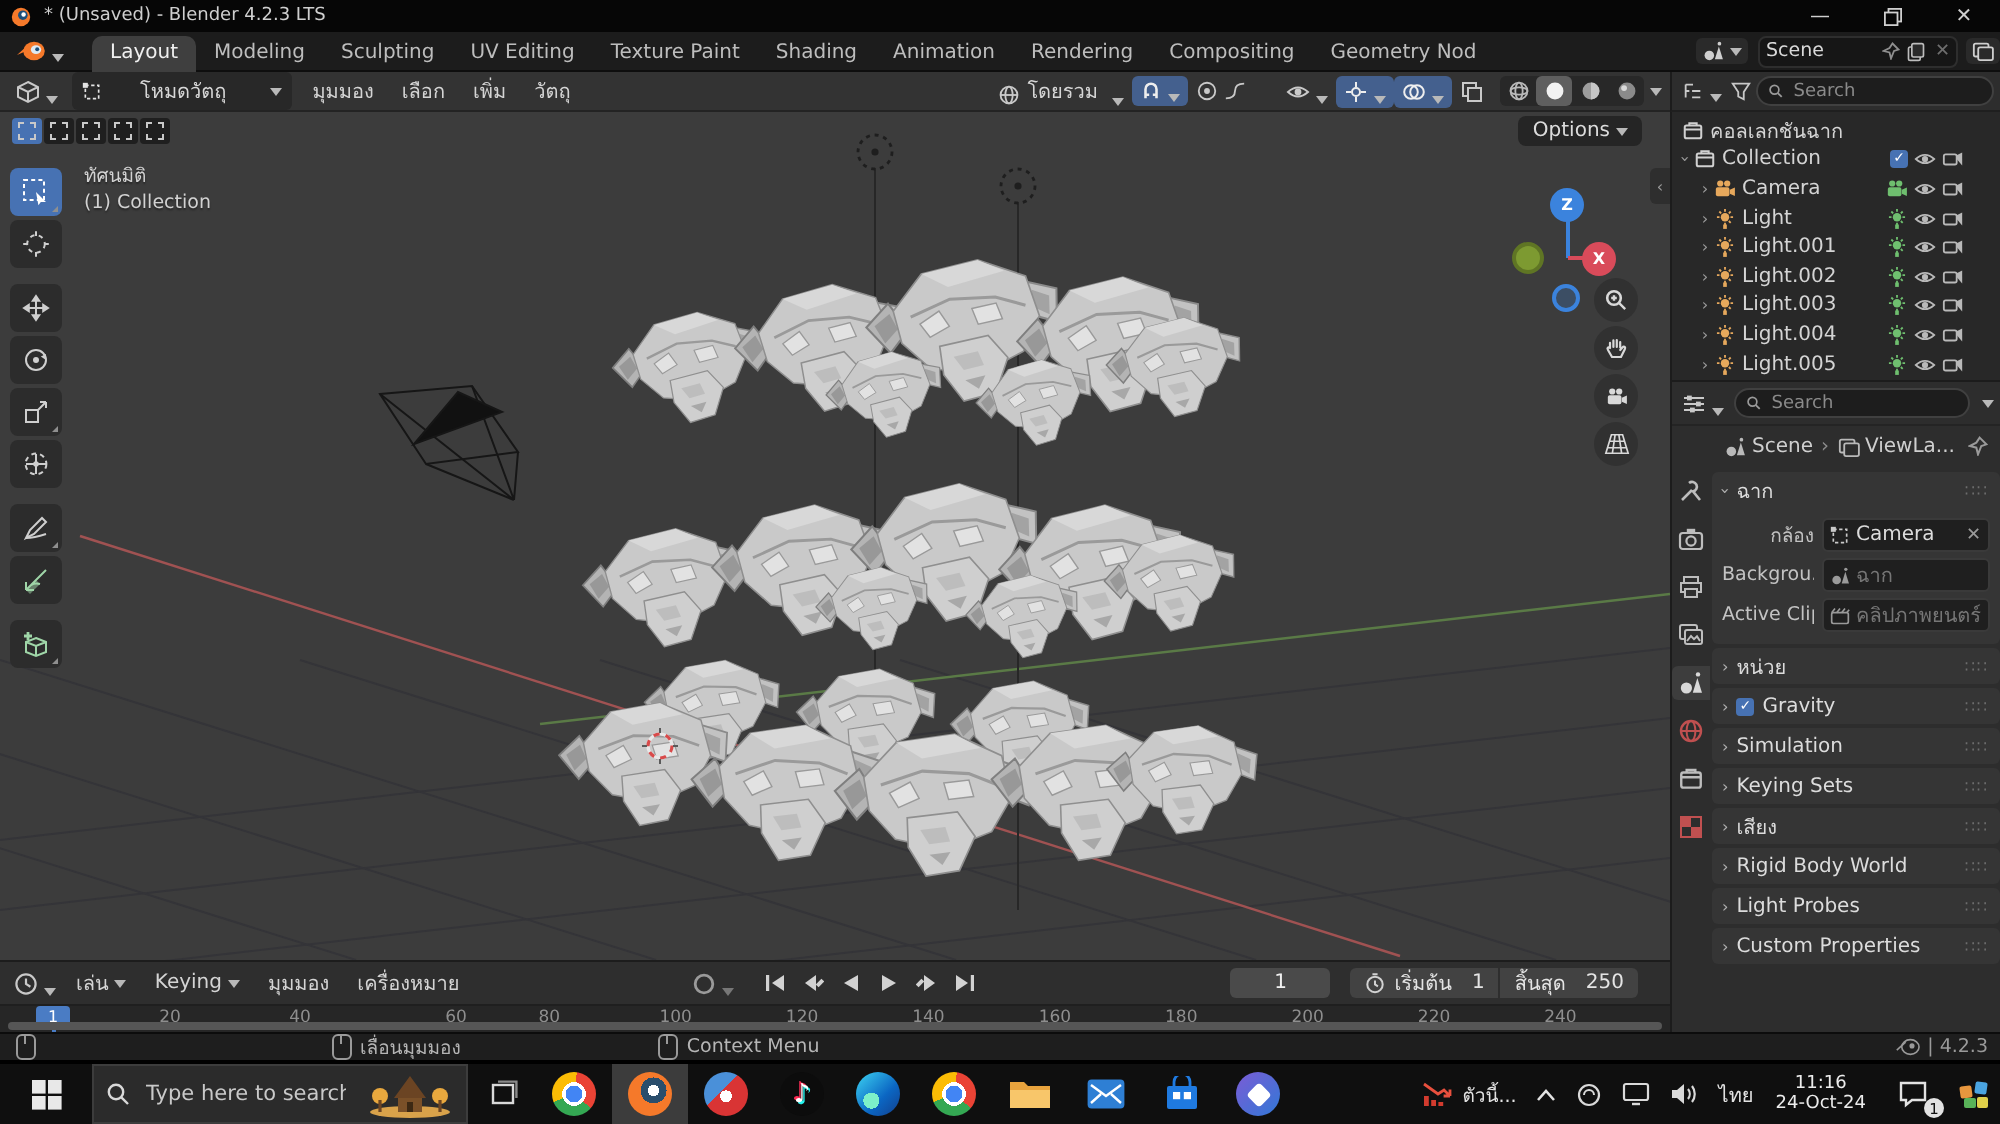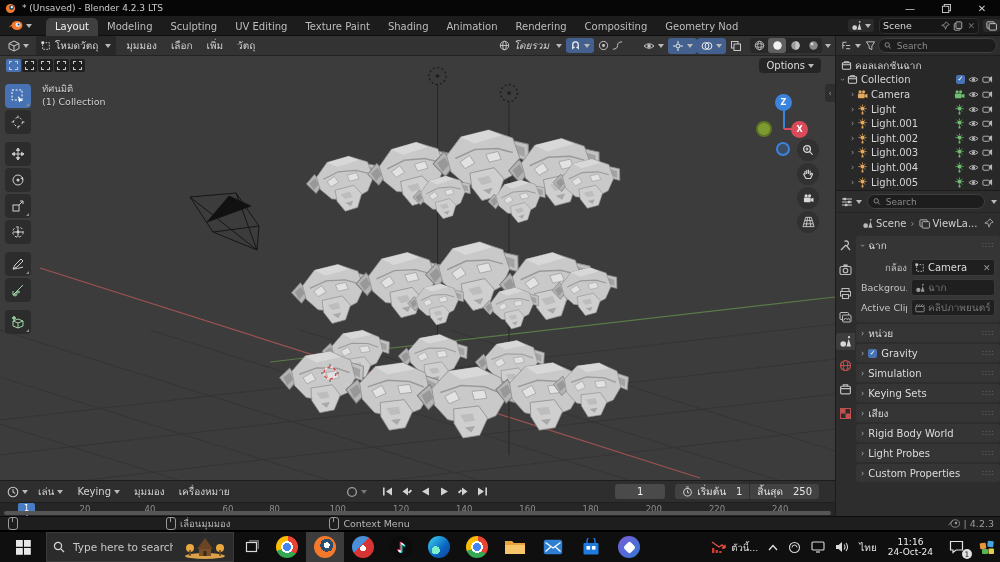--- a/index.html
+++ b/index.html
@@ -20,21 +20,21 @@
   .menubar{left:0;top:16px;width:1000px;height:20px;background:#1c1c1c;display:flex;align-items:center;border-bottom:1px solid #0e0e0e;box-sizing:border-box;}
   .menu-item{padding:3px 7px;color:#d4d4d4;border-radius:3px;}
   .ws-tabs{display:flex;align-items:flex-end;height:20px;margin-left:10px;}
   .ws-tab{padding:3px 9px 4px;color:#bdbdbd;font-size:10px;border-radius:5px 5px 0 0;}
   .ws-tab.active{background:#3f3f3f;color:#efefef;}
   .datablock{display:flex;align-items:center;background:#161616;border:1px solid #2e2e2e;border-radius:4px;height:14px;padding:0 3px;margin-left:5px;font-size:9.5px;color:#d9d9d9;}
   .datablock .db-x{color:#6e6e6e;margin-left:4px;font-size:9px;}
   .db-btn{display:flex;align-items:center;background:#2a2a2a;border-radius:3px;padding:1px 3px;margin-left:4px;}
   
   .vp-header{left:0;top:36px;width:835px;height:20px;background:#333333;display:flex;align-items:center;border-bottom:1px solid #232323;box-sizing:border-box;padding:0 4px;}
-  .hbtn{display:flex;align-items:center;padding:2px 4px;border-radius:3px;color:#d6d6d6;font-style:italic;}
+  .hbtn{display:flex;align-items:flex-end;padding:2px 4px;border-radius:3px;color:#d6d6d6;}
   .hbtn.blue{background:#44608e;}
   .hsel{display:flex;align-items:center;background:#282828;border-radius:3px;padding:2px 5px;margin:0 3px;}
   .shade-group{display:flex;background:#282828;border-radius:3px;margin-left:4px;}
   .shade-btn{width:18px;height:15px;display:flex;align-items:center;justify-content:center;border-radius:3px;}
   .shade-btn.active{background:#5f5f5f;}
   .ol-header{left:835px;top:36px;width:165px;height:20px;background:#2d2d2d;display:flex;align-items:center;border-bottom:1px solid #1f1f1f;box-sizing:border-box;padding:0 3px;border-left:1px solid #1c1c1c;}
   .searchbox{display:flex;align-items:center;background:#1d1d1d;border:1px solid #404040;border-radius:8px;height:13px;padding:0 5px;flex:1;min-width:0;}
   .searchbox input{background:transparent;border:0;outline:0;color:#cfcfcf;font-size:9px;width:100%;font-family:inherit;}
   .searchbox input::placeholder{color:#8a8a8a;}
   
@@ -49,21 +49,21 @@
   .tool.active{background:#4772b3;}
   .tool.gap{margin-top:6px;}
   .tool .corner{position:absolute;right:2px;bottom:2px;width:0;height:0;border-left:3px solid transparent;border-bottom:3px solid #8f8f8f;}
   .vp-overlay-text{position:absolute;left:42px;top:26px;color:#d2d2d2;line-height:13px;font-size:9.5px;text-shadow:0 1px 1px rgba(0,0,0,.4);}
   .gizmo{position:absolute;right:20px;top:18px;width:70px;height:70px;}
   .gball{position:absolute;border-radius:50%;display:flex;align-items:center;justify-content:center;font-size:8px;font-weight:bold;color:#fff;}
   .navbtn{position:absolute;right:16px;width:22px;height:22px;border-radius:50%;background:rgba(40,40,40,.55);display:flex;align-items:center;justify-content:center;}
   .npanel-tab{position:absolute;right:0px;top:28px;width:10px;height:18px;background:#2e2e2e;border-radius:3px 0 0 3px;color:#9a9a9a;font-size:8px;display:flex;align-items:center;justify-content:center;}
   
   .outliner{left:835px;top:56px;width:165px;height:134px;background:#282828;border-left:1px solid #1c1c1c;box-sizing:border-box;padding:2px 0 0 2px;overflow:hidden;}
-  .ol-row{display:flex;align-items:center;height:14.6px;padding-right:7px;color:#d4d4d4;}
+  .ol-row{display:flex;align-items:center;height:14.6px;padding-right:18px;color:#d4d4d4;}
   .ol-row .tw{width:9px;color:#9a9a9a;font-size:8px;display:flex;justify-content:center;}
   .ol-row .nm{margin-left:3px;white-space:nowrap;}
   .ol-ic{width:11px;height:11px;flex:0 0 auto;}
   .ol-right{margin-left:auto;display:flex;align-items:center;gap:3px;}
   .chk{width:9px;height:9px;background:#4772b3;border-radius:2px;color:#fff;font-size:7px;line-height:9px;text-align:center;}
   .badge{width:11px;height:11px;color:#6fbf6f;}
   
   .props{left:835px;top:190px;width:165px;height:326px;background:#2d2d2d;border-left:1px solid #1c1c1c;border-top:1px solid #1c1c1c;box-sizing:border-box;}
   .props-head{display:flex;align-items:center;height:21px;padding:0 3px;border-bottom:1px solid #242424;}
   .crumbs{display:flex;align-items:center;height:20px;padding:0 6px 0 26px;color:#cfcfcf;}
@@ -244,21 +244,21 @@
       <svg width="12" height="12" viewBox="0 0 12 12">
           <path d="M6,1 L11,3.5 V8.5 L6,11 L1,8.5 V3.5 Z M1,3.5 L6,6 L11,3.5 M6,6 V11" fill="none" stroke="#c9c9c9"></path>
         </svg>
       <span class="car"></span>
     </div>
     <div class="hsel">
       <svg width="10" height="10" viewBox="0 0 12 12">
           <rect x="2" y="2" width="8" height="8" fill="none" stroke="#e4e4e4" stroke-dasharray="2,1.5"></rect>
           <rect x="0.5" y="0.5" width="3" height="3" fill="#e4e4e4"></rect>
         </svg>
-      <span style="margin:0 4px">โหมดวัตถุ</span>
+      <span style="margin:0 19px">โหมดวัตถุ</span>
       <span class="car"></span>
     </div>
     <nav id="vp-menus" class="row">
         <span class="menu-item">มุมมอง</span>
         <span class="menu-item">เลือก</span>
         <span class="menu-item">เพิ่ม</span>
         <span class="menu-item">วัตถุ</span>
       </nav>
     <div class="grow"></div>
     <div class="hbtn">

